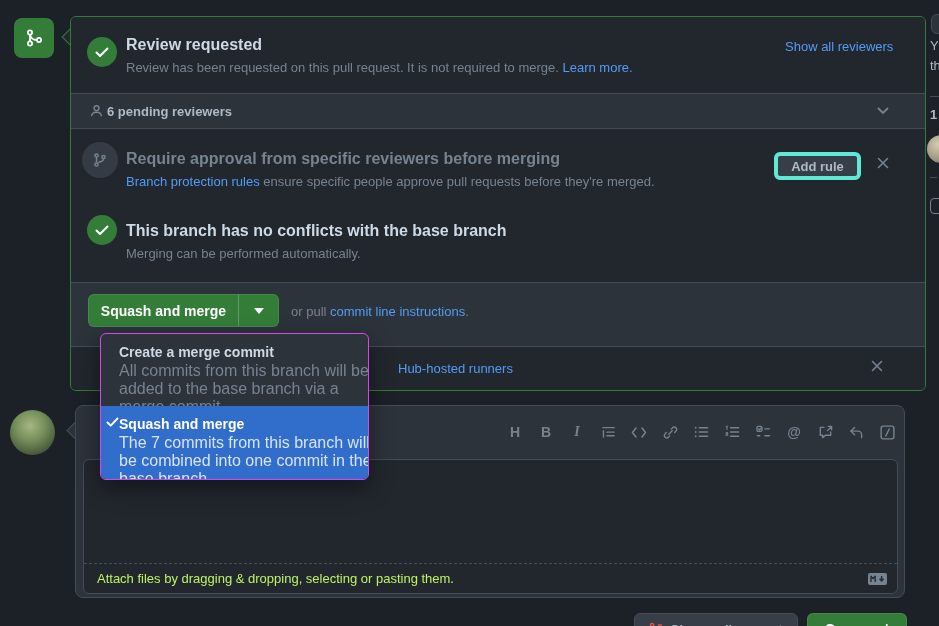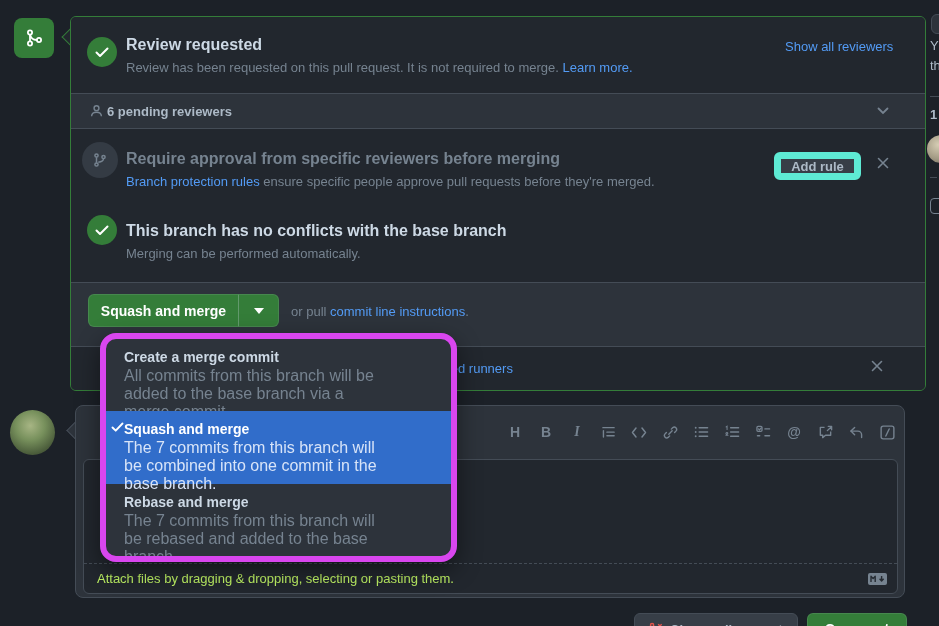--- a/index.html
+++ b/index.html
@@ -26,32 +26,32 @@
 
   .check-circle { width:30px; height:30px; border-radius:50%; background:#347d39; display:flex; align-items:center; justify-content:center; }
   .gray-circle  { width:36px; height:36px; border-radius:50%; background:#343b44; display:flex; align-items:center; justify-content:center; }
 
   .h16 { font-size:16px; font-weight:700; color:#cdd9e5; }
   .h16.dim { color:#768390; }
   .muted { font-size:13px; color:#768390; }
   .link { color:#539bf5; font-size:13px; cursor:pointer; text-decoration:none; }
 
   .btn-secondary { display:inline-flex; align-items:center; justify-content:center; background:#373e47;
-    border:7px solid #5eead4; border-radius:6px; color:#adbac7; font-size:13px; font-weight:600; cursor:pointer; }
+    border:4px solid #5eead4; border-radius:6px; color:#adbac7; font-size:13px; font-weight:600; cursor:pointer; }
   .close-x { color:#768390; cursor:pointer; display:flex; align-items:center; justify-content:center; }
 
   
   .merge-btn { display:flex; height:33px; cursor:pointer; }
   .merge-btn .main { width:150px; background:#347d39; border:1px solid rgba(205,217,229,0.12); border-right:none;
     border-radius:6px 0 0 6px; color:#ffffff; font-size:14px; font-weight:600; display:flex; align-items:center; justify-content:center; }
   .merge-btn .caret { width:41px; background:#347d39; border:1px solid rgba(205,217,229,0.12); border-left:1px solid rgba(205,217,229,0.3);
     border-radius:0 6px 6px 0; display:flex; align-items:center; justify-content:center; }
 
   
-  .dropdown { left:100px; top:333px; width:357px; background:#2d333b; border:6px solid #d946ef; border-radius:16px;
+  .dropdown { left:100px; top:333px; width:269px; background:#2d333b; border:1px solid #d946ef; border-radius:6px;
     overflow:hidden; box-shadow:0 8px 24px rgba(0,0,0,0.45); z-index:30; }
   .dd-item { position:relative; padding:10px 16px 0 18px; cursor:pointer; }
   .dd-item .dd-title { font-size:14px; font-weight:700; color:#cdd9e5; }
   .dd-item .dd-desc { margin-top:2px; width:258px; font-size:16px; line-height:18px; color:#768390; }
   .dd-item.selected { background:#316dca; }
   .dd-item.selected .dd-title { color:#ffffff; }
   .dd-item.selected .dd-desc { color:#d8e4f8; }
   .dd-check { position:absolute; left:5px; top:11px; }
 
   
@@ -277,24 +277,20 @@
     </div>
     <div class="dd-item selected" style="height:73px;">
       <span class="dd-check">
         <svg width="13" height="11" viewBox="0 0 13 11" fill="none" stroke="#ffffff" stroke-width="1.9" stroke-linecap="round" stroke-linejoin="round">
             <path d="M1.5 5.5l3.2 3.2 6.8-7.2"></path>
           </svg>
       </span>
       <div class="dd-title">Squash and merge</div>
       <div class="dd-desc">The 7 commits from this branch will be combined into one commit in the base branch.</div>
     </div>
-    <div class="dd-item" style="height:72px;">
-      <div class="dd-title">Rebase and merge</div>
-      <div class="dd-desc">The 7 commits from this branch will be rebased and added to the base branch.</div>
-    </div>
   </div>
 
   <div class="abs btn-close-pr">
     <svg width="14" height="14" viewBox="0 0 16 16" fill="none" stroke="#e5534b" stroke-width="1.6">
       <circle cx="3.5" cy="3.5" r="1.8"></circle>
         <circle cx="3.5" cy="12.5" r="1.8"></circle>
         <path d="M3.5 5.5v5"></path>
         <path d="M10.5 2.5l4 4M14.5 2.5l-4 4"></path>
         <circle cx="12.5" cy="12.5" r="1.8"></circle>
         <path d="M12.5 8.5v2"></path>

